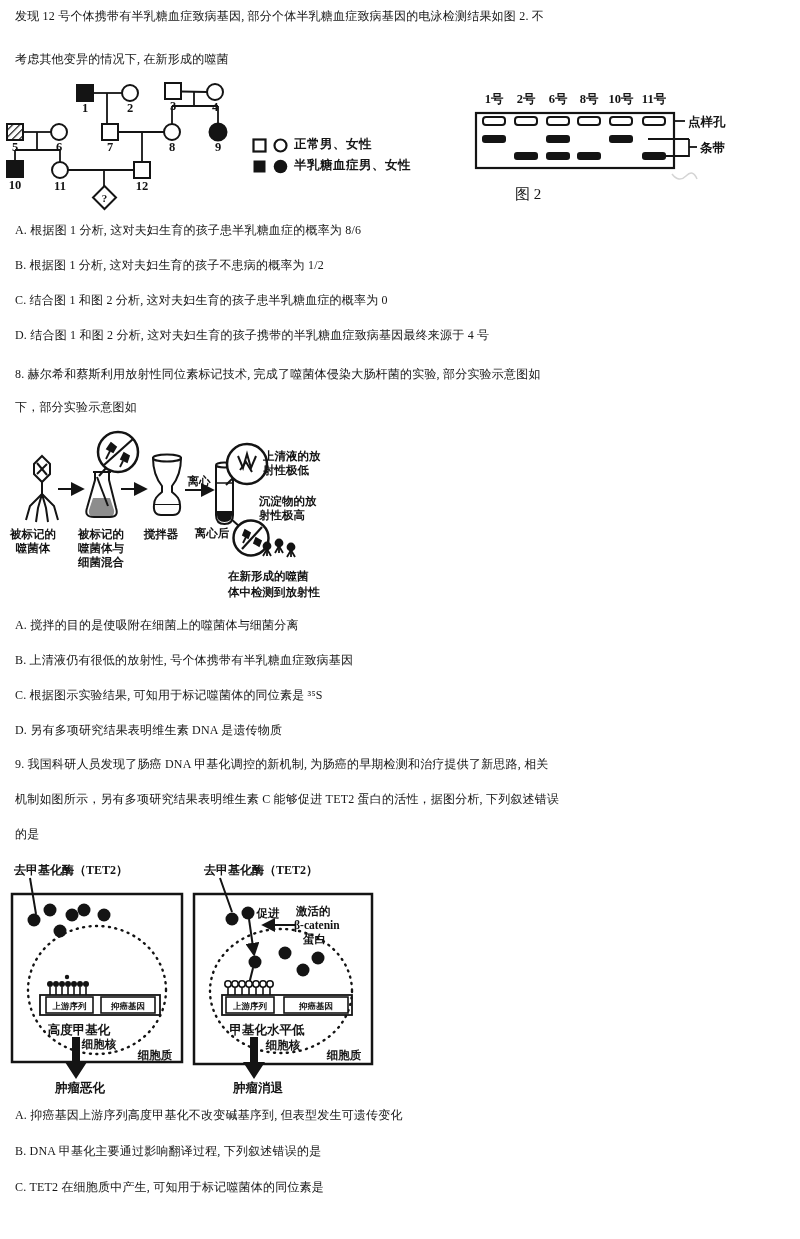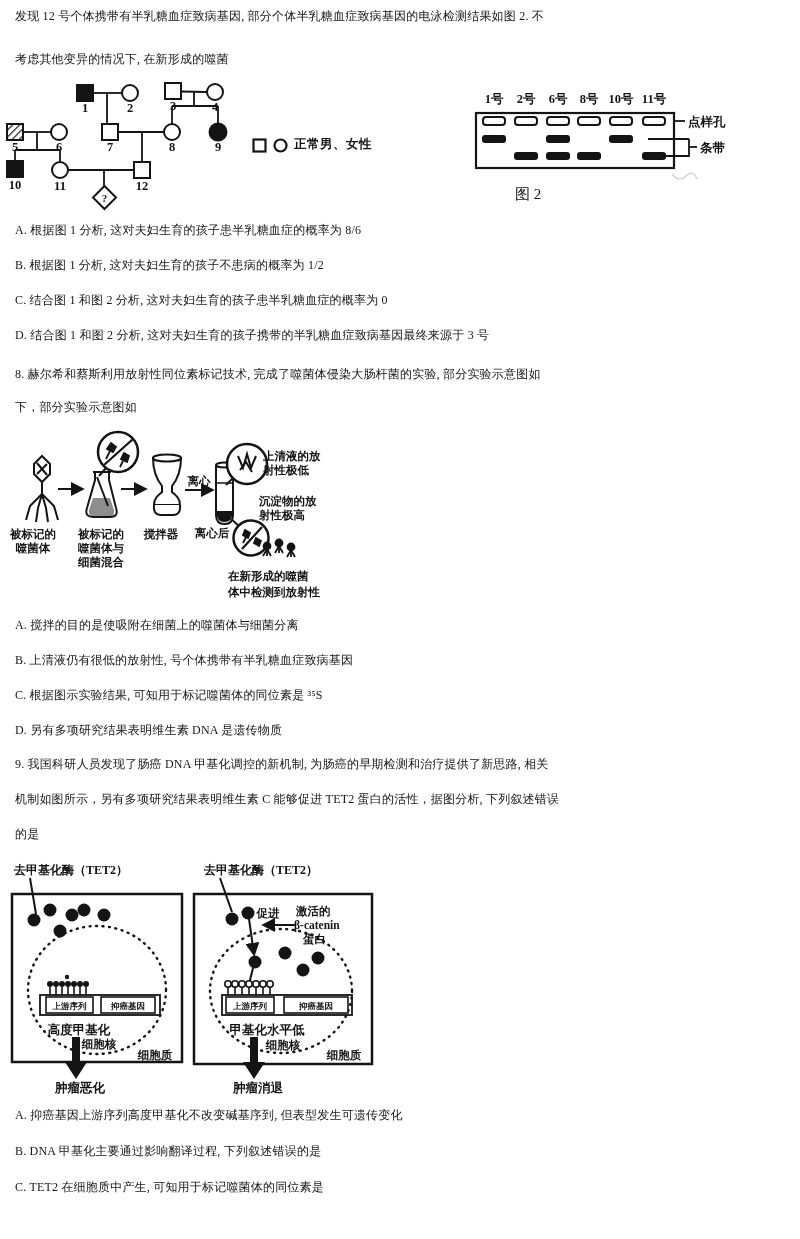--- a/index.html
+++ b/index.html
@@ -79,20 +79,29 @@
 <div class="legend">
   <div class="lgrow">
     <span class="lgsym"><svg width="15" height="15">
           <rect x="1.5" y="1.5" width="12" height="12" fill="#fff" stroke="#141414" stroke-width="2.2"></rect>
         </svg></span>
     <span class="lgsym"><svg width="15" height="15">
           <circle cx="7.5" cy="7.5" r="6" fill="#fff" stroke="#141414" stroke-width="2.2"></circle>
         </svg></span>
     <span class="lgtxt">正常男、女性</span>
   </div>
+  <div class="lgrow">
+    <span class="lgsym"><svg width="15" height="15">
+          <rect x="1.5" y="1.5" width="12" height="12" fill="#141414"></rect>
+        </svg></span>
+    <span class="lgsym"><svg width="15" height="15">
+          <circle cx="7.5" cy="7.5" r="6.8" fill="#141414"></circle>
+        </svg></span>
+    <span class="lgtxt">半乳糖血症男、女性</span>
+  </div>
 </div>
 
 <svg class="fig" style="left:460px;top:86px" width="340" height="125" viewBox="0 0 340 125">
   <g font-size="12.5" font-weight="bold" text-anchor="middle">
     <text x="34" y="17">1号</text>
     <text x="66" y="17">2号</text>
     <text x="98" y="17">6号</text>
     <text x="129" y="17">8号</text>
     <text x="161" y="17">10号</text>
     <text x="194" y="17">11号</text>
@@ -123,21 +132,21 @@
   </g>
   <text x="228" y="40" font-size="12.5" font-weight="bold">点样孔</text>
   <text x="240" y="66" font-size="12.5" font-weight="bold">条带</text>
   <path d="M212,88 q7,9 14,2 t11,3" stroke="#c2c2c2" stroke-width="1.5" fill="none" opacity="0.7"></path>
   <text x="55" y="113" font-size="15">图 2</text>
 </svg>
 
 <div class="tl" style="top:222px">A. 根据图 1 分析, 这对夫妇生育的孩子患半乳糖血症的概率为 8/6</div>
 <div class="tl" style="top:257px">B. 根据图 1 分析, 这对夫妇生育的孩子不患病的概率为 1/2</div>
 <div class="tl" style="top:292px">C. 结合图 1 和图 2 分析, 这对夫妇生育的孩子患半乳糖血症的概率为 0</div>
-<div class="tl" style="top:327px">D. 结合图 1 和图 2 分析, 这对夫妇生育的孩子携带的半乳糖血症致病基因最终来源于 3 号</div>
+<div class="tl" style="top:327px">D. 结合图 1 和图 2 分析, 这对夫妇生育的孩子携带的半乳糖血症致病基因最终来源于 4 号</div>
 
 <div class="tl" style="top:366px">8. 赫尔希和蔡斯利用放射性同位素标记技术, 完成了噬菌体侵染大肠杆菌的实验, 部分实验示意图如</div>
 <div class="tl" style="top:399px">下，部分实验示意图如</div>
 
 <svg class="fig" style="left:0;top:428px" width="400" height="182" viewBox="0 0 400 182">
   <defs>
     <marker id="arr" viewBox="0 0 10 10" refX="8" refY="5" markerWidth="7" markerHeight="7" orient="auto">
       <path d="M0,0 L10,5 L0,10 z" fill="#141414"></path>
     </marker>
   </defs>

